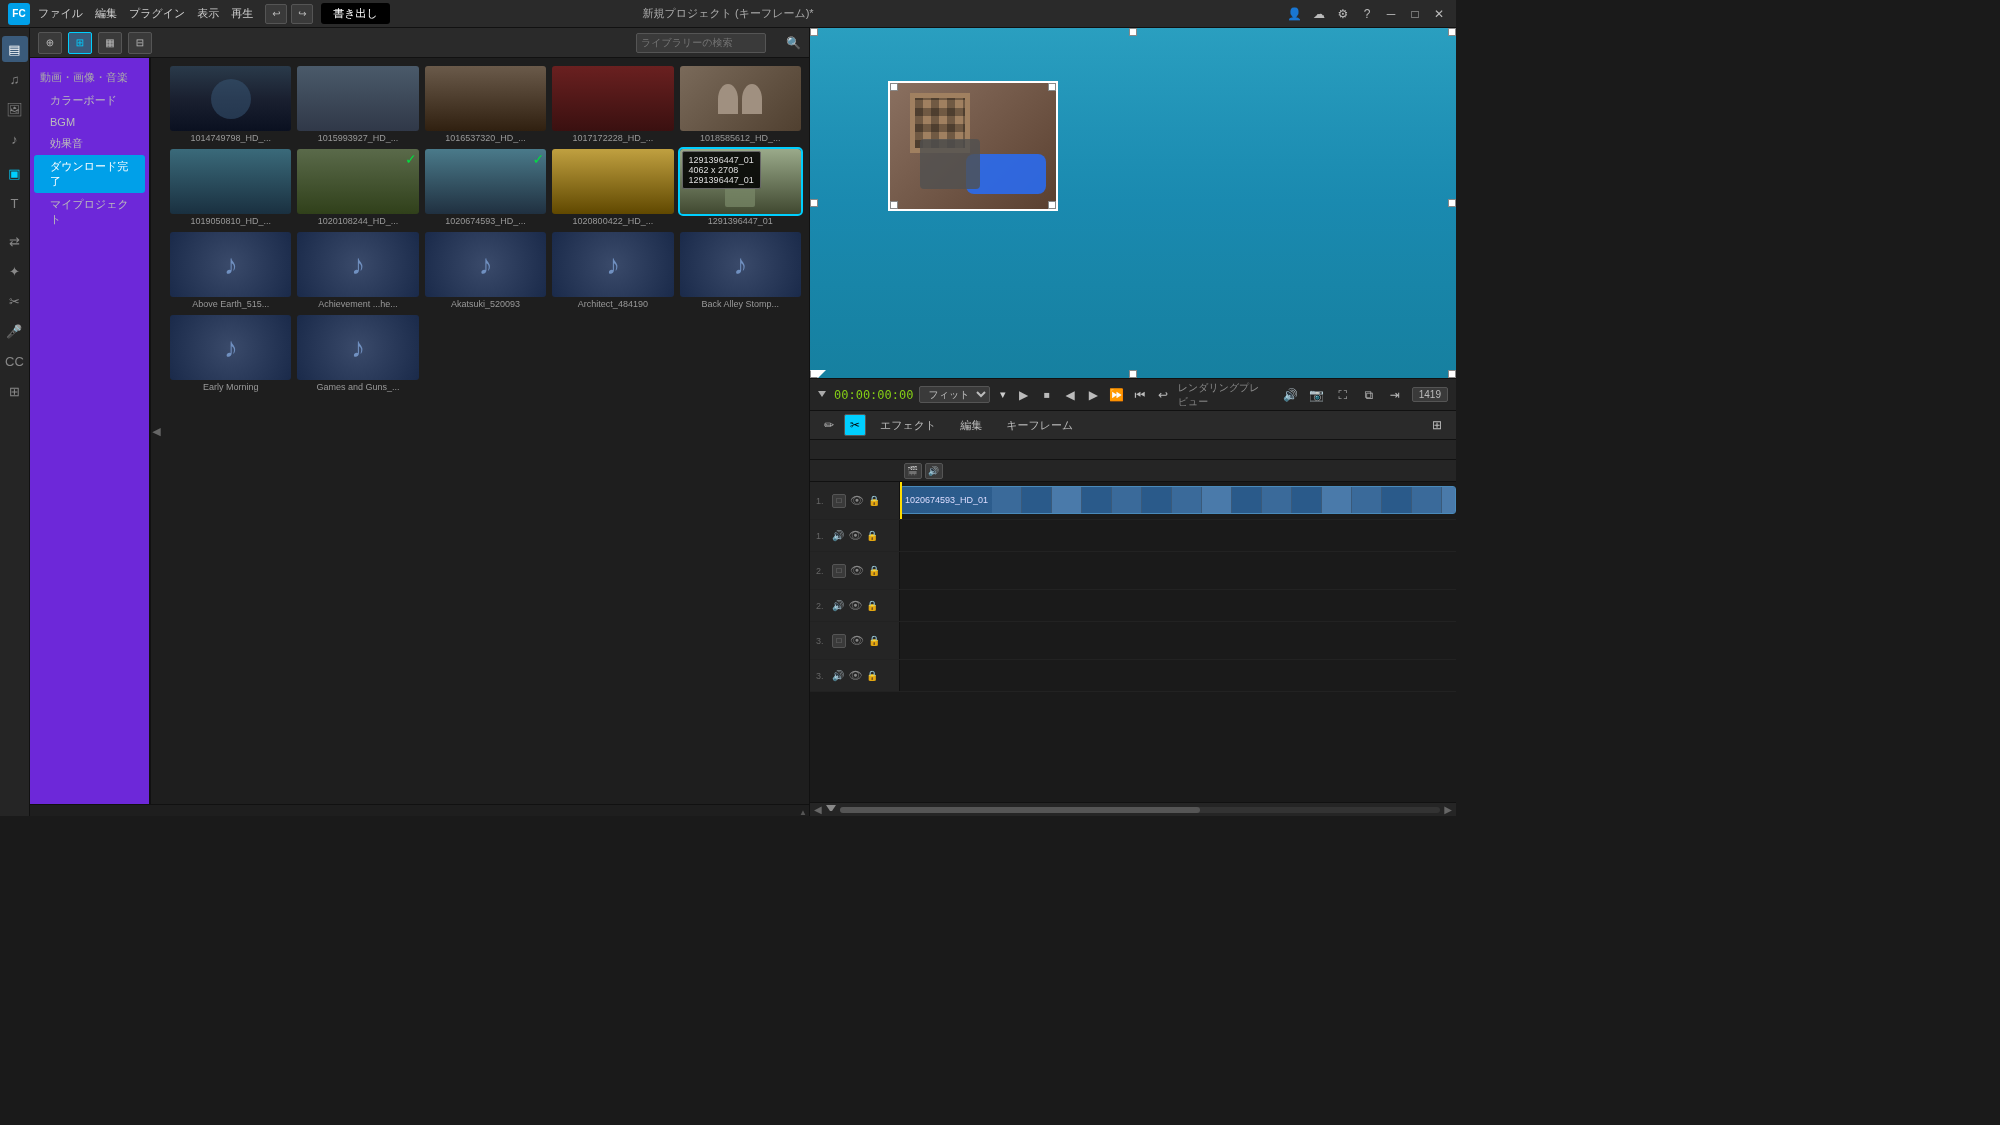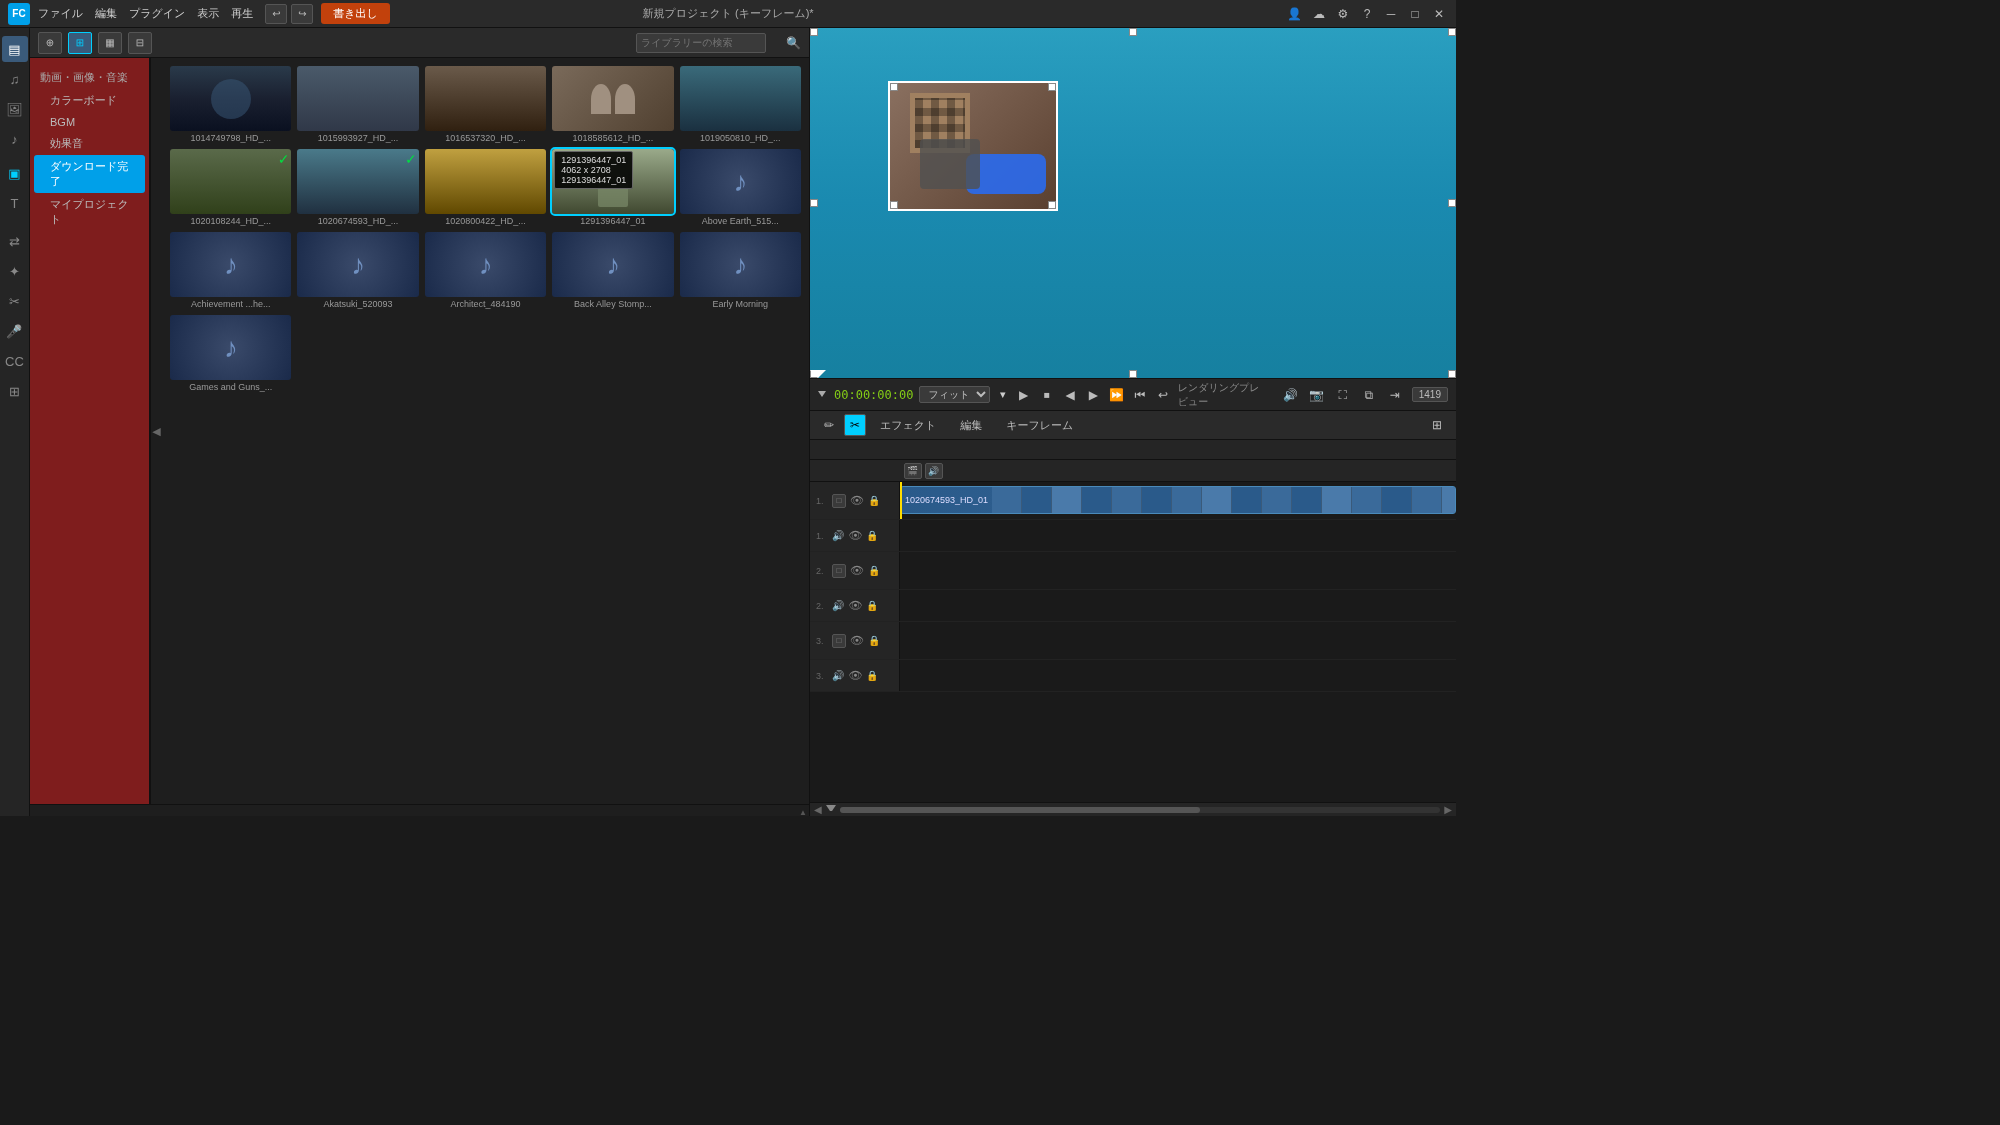--- a/index.html
+++ b/index.html
@@ -59,21 +59,21 @@
       border: 1px solid #555;
       border-radius: 2px;
       display: flex;
       align-items: center;
       justify-content: center;
       color: #bbb;
       font-size: 10px;
       cursor: pointer;
     }
     .menu-bar .export-btn {
-      background: #c2410c;
+      background: #000000;
       color: white;
       padding: 3px 12px;
       border-radius: 3px;
       font-size: 11px;
       cursor: pointer;
       margin-left: 8px;
       border: none;
     }
     .menu-bar .title {
       position: absolute;
@@ -195,21 +195,21 @@
     
     .media-content {
       display: flex;
       flex: 1;
       overflow: hidden;
     }
 
     
     .media-sidebar {
       width: 120px;
-      background: #7f1d1d;
+      background: #6d28d9;
       border-right: 1px solid #111;
       padding: 8px 0;
     }
     .sidebar-section-header {
       padding: 4px 10px;
       color: #aaa;
       font-size: 11px;
       cursor: pointer;
     }
     .sidebar-item {
@@ -699,20 +699,26 @@
           </div>
 
 
           <div class="media-item">
             <div class="thumb">
               <div style="width:100%;height:100%;background:linear-gradient(180deg,#6a5a4a 0%,#302010 100%);"></div>
             </div>
             <div class="label">1016537320_HD_...</div>
           </div>
 
+          <div class="media-item">
+            <div class="thumb">
+              <div style="width:100%;height:100%;background:linear-gradient(180deg,#6a2020 0%,#3a1010 100%);"></div>
+            </div>
+            <div class="label">1017172228_HD_...</div>
+          </div>
 
           <div class="media-item">
             <div class="thumb">
               <div style="width:100%;height:100%;background:linear-gradient(135deg,#7a6a5a 0%,#504030 100%);display:flex;align-items:center;justify-content:center;gap:4px;">
                 <div style="width:20px;height:30px;background:#a09080;border-radius:50% 50% 0 0;"></div>
                 <div style="width:20px;height:30px;background:#a09080;border-radius:50% 50% 0 0;"></div>
               </div>
             </div>
             <div class="label">1018585612_HD_...</div>
           </div>

